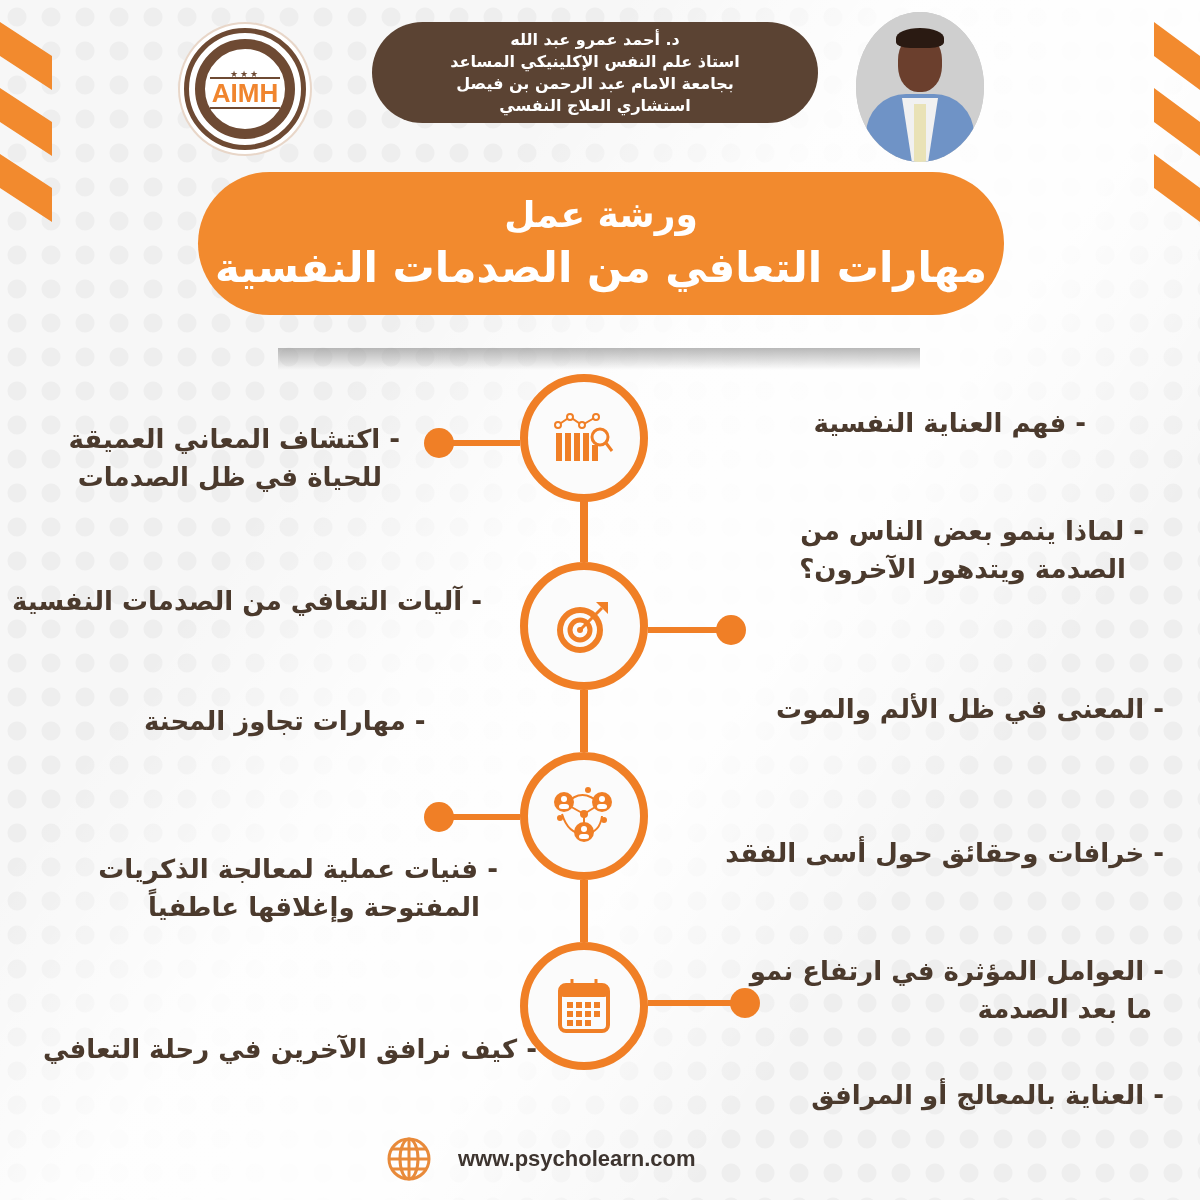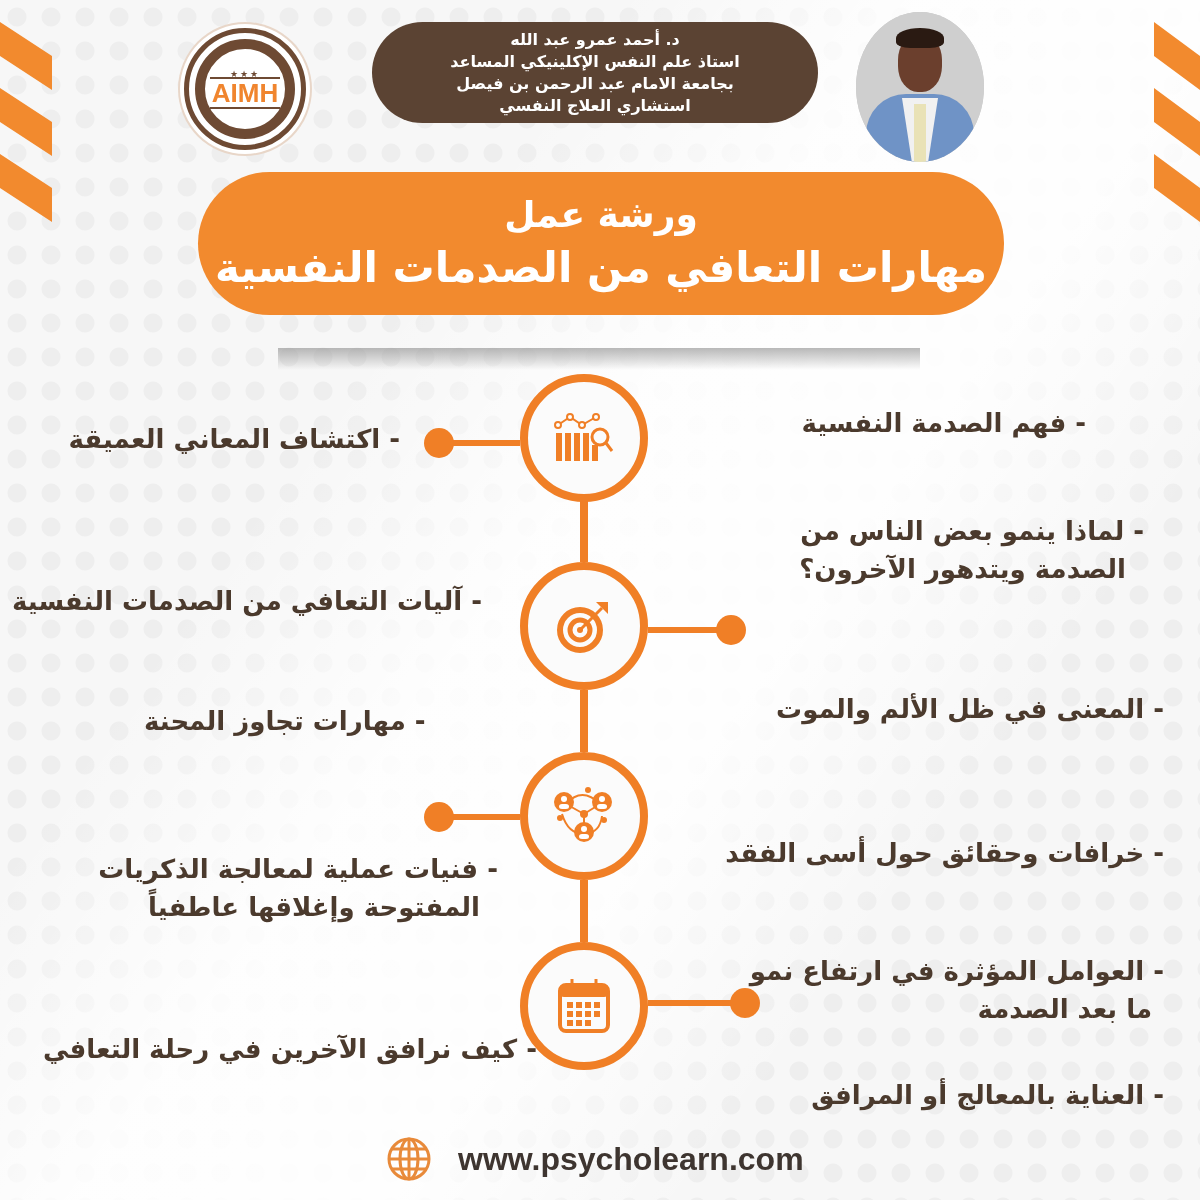--- a/index.html
+++ b/index.html
@@ -64,21 +64,21 @@
     border:8px solid #f07f26; box-sizing:border-box; background:#fbfbfb;
     display:flex; align-items:center; justify-content:center;
   }
   .hline { position:absolute; height:6px; background:#f07f26; }
   .dot { position:absolute; width:30px; height:30px; border-radius:50%; background:#f07f26; }
   .item {
     position:absolute; direction:rtl; color:#4b3a2d; font-weight:bold;
     font-size:26px; line-height:38px; white-space:nowrap;
   }
   .footer { position:absolute; left:386px; top:1136px; display:flex; align-items:center; gap:26px; }
-  .footer-url { font-family:"Liberation Sans", sans-serif; font-weight:bold; font-size:32px; color:#3e3530; }
+  .footer-url { font-family:"Liberation Sans", sans-serif; font-weight:bold; font-size:22px; color:#3e3530; }
 </style>
 </head>
 <body>
 
 <div class="bg-dots"></div>
 <div class="bg-sheen"></div>
 
 <div>
   <div class="chev-l2" style="top:22px;"></div>
   <div class="chev-l2" style="top:88px;"></div>
@@ -212,21 +212,21 @@
         <rect x="29" y="34" width="6" height="6"></rect>
         <rect x="38" y="34" width="6" height="6"></rect>
       <rect x="11" y="43" width="6" height="6"></rect>
         <rect x="20" y="43" width="6" height="6"></rect>
         <rect x="29" y="43" width="6" height="6"></rect>
     </g>
   </svg>
 </div>
 
 <div class="item" style="right:114px; top:404px;">
-  <span>- فهم الصدمة النفسية</span>
+  <span>- فهم العناية النفسية</span>
 </div>
 <div class="item" style="right:56px; top:512px; text-align:right;">
   <div>- لماذا ينمو بعض الناس من</div>
   <div style="margin-right:18px;">الصدمة ويتدهور الآخرون؟</div>
 </div>
 <div class="item" style="right:36px; top:690px;">
   <span>- المعنى في ظل الألم والموت</span>
 </div>
 <div class="item" style="right:36px; top:834px;">
   <span>- خرافات وحقائق حول أسى الفقد</span>
@@ -234,20 +234,21 @@
 <div class="item" style="right:36px; top:952px; text-align:right;">
   <div>- العوامل المؤثرة في ارتفاع نمو</div>
   <div style="margin-right:12px;">ما بعد الصدمة</div>
 </div>
 <div class="item" style="right:36px; top:1076px;">
   <span>- العناية بالمعالج أو المرافق</span>
 </div>
 
 <div class="item" style="left:90px; top:420px; text-align:right; width:310px;">
   <div>- اكتشاف المعاني العميقة</div>
+  <div style="margin-right:18px;">للحياة في ظل الصدمات</div>
 </div>
 <div class="item" style="left:12px; top:582px;">
   <span>- آليات التعافي من الصدمات النفسية</span>
 </div>
 <div class="item" style="left:144px; top:702px;">
   <span>- مهارات تجاوز المحنة</span>
 </div>
 <div class="item" style="left:34px; top:850px; text-align:right; width:464px;">
   <div>- فنيات عملية لمعالجة الذكريات</div>
   <div style="margin-right:18px;">المفتوحة وإغلاقها عاطفياً</div>

